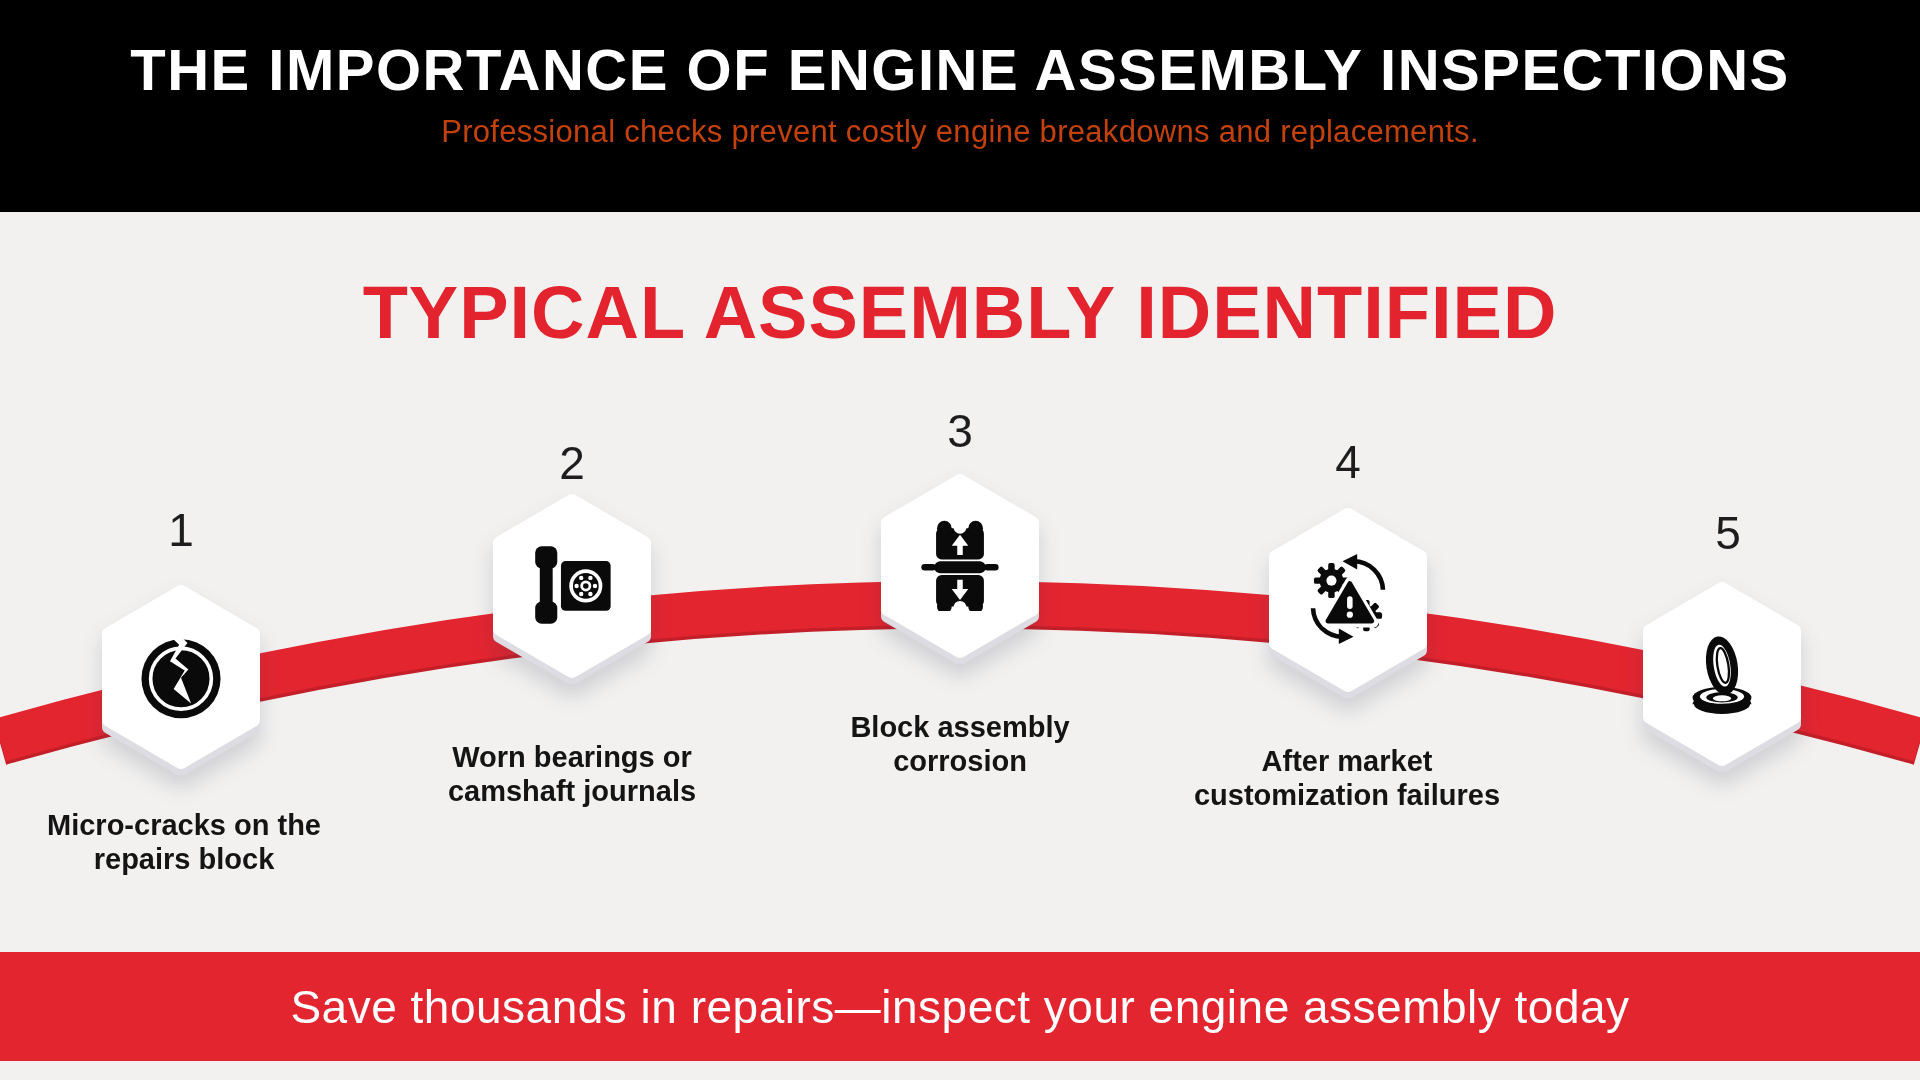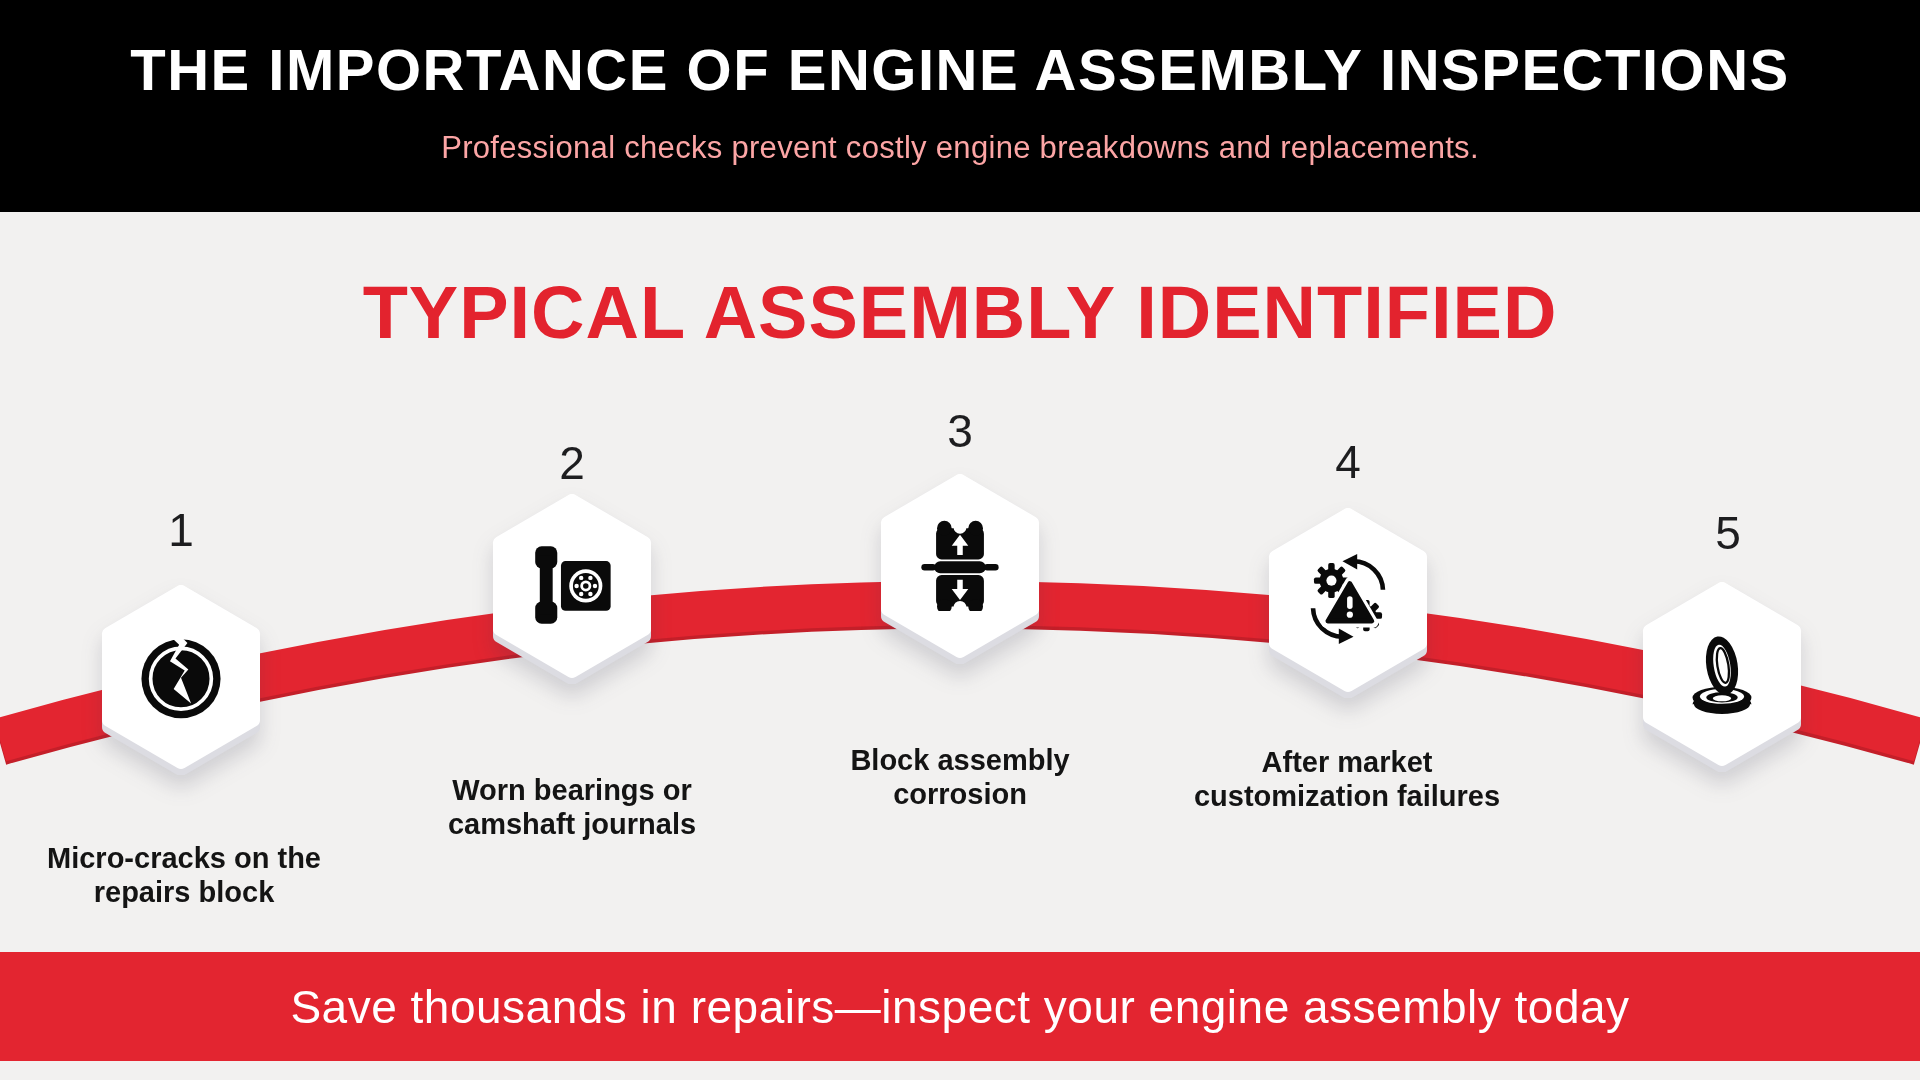--- a/index.html
+++ b/index.html
@@ -11,42 +11,42 @@
   
   .header{
     position:absolute;left:0;top:0;width:1920px;height:212px;
     background:#000;display:flex;flex-direction:column;align-items:center;
   }
   .header-title{
     margin-top:34px;line-height:72px;font-size:58px;font-weight:800;
     color:#fff;letter-spacing:1.5px;white-space:nowrap;
   }
   .header-subtitle{
-    margin-top:20px;line-height:44px;font-size:31px;font-weight:400;
-    color:#fca5a5;letter-spacing:.3px;white-space:nowrap;
+    margin-top:4px;line-height:44px;font-size:31px;font-weight:400;
+    color:#c2410c;letter-spacing:.3px;white-space:nowrap;
   }
   
   .section-title{
     position:absolute;left:0;top:272px;width:1920px;text-align:center;
     font-size:74px;line-height:82px;font-weight:800;letter-spacing:1px;
     color:#e3232e;white-space:nowrap;
   }
   
   .band-svg{position:absolute;left:0;top:0;z-index:1;}
   
   .num{
     position:absolute;width:80px;height:60px;line-height:60px;z-index:3;
     text-align:center;font-size:46px;font-weight:400;color:#1d1d1f;
   }
   .hexwrap{position:absolute;width:160px;height:191px;z-index:2;}
   .hexwrap svg.hex{filter:drop-shadow(0 12px 10px rgba(55,55,80,.18));}
   .icon{position:absolute;left:34px;top:46px;width:92px;height:92px;z-index:4;}
   .caption{
     position:absolute;z-index:3;text-align:center;
-    font-size:29px;line-height:34px;font-weight:700;color:#141414;margin-top:33px;
+    font-size:29px;line-height:34px;font-weight:700;color:#141414;
   }
   
   .footer{
     position:absolute;left:0;top:952px;width:1920px;height:109px;
     background:#e32530;display:flex;align-items:center;justify-content:center;
   }
   .footer-text{
     color:#fff;font-size:46px;font-weight:400;letter-spacing:.5px;white-space:nowrap;
   }
 </style>
@@ -172,21 +172,21 @@
           <circle r="11"></circle>
         </g>
         <circle cx="70" cy="68" r="4.5" fill="#fff"></circle>
       </g>
       <path d="M52,31 L78,76 L26,76 Z" fill="#fff" stroke="#fff" stroke-width="10" stroke-linejoin="round"></path>
       <path d="M52,33 L76,74 L28,74 Z" fill="#0a0a0a" stroke="#0a0a0a" stroke-width="5" stroke-linejoin="round"></path>
       <rect x="49" y="47" width="6" height="14" rx="3" fill="#fff"></rect>
       <circle cx="52" cy="67" r="3.4" fill="#fff"></circle>
     </svg>
   </div>
-  <div class="caption" style="left:1167px;top:712px;width:360px;">After market customization failures</div>
+  <div class="caption" style="left:1167px;top:744px;width:360px;">After market customization failures</div>
 
   <div class="num" style="left:1688px;top:503px;">5</div>
   <div class="hexwrap" style="left:1642px;top:581px;">
     <svg class="hex" width="160" height="191" viewBox="0 0 160 191">
       <path d="M80,15 L152,57 L152,143 L80,185 L8,143 L8,57 Z" fill="#dcdce2" stroke="#dcdce2" stroke-width="14" stroke-linejoin="round"></path>
       <path d="M80,8 L152,50 L152,136 L80,178 L8,136 L8,50 Z" fill="#ffffff" stroke="#ffffff" stroke-width="14" stroke-linejoin="round"></path>
     </svg>
     <svg class="icon" viewBox="0 0 100 100">
       <ellipse cx="50" cy="84" rx="32" ry="12" fill="#0a0a0a"></ellipse>
       <path d="M18,84 a32,12 0 0 0 64,0" fill="none" stroke="#fff" stroke-width="3"></path>

